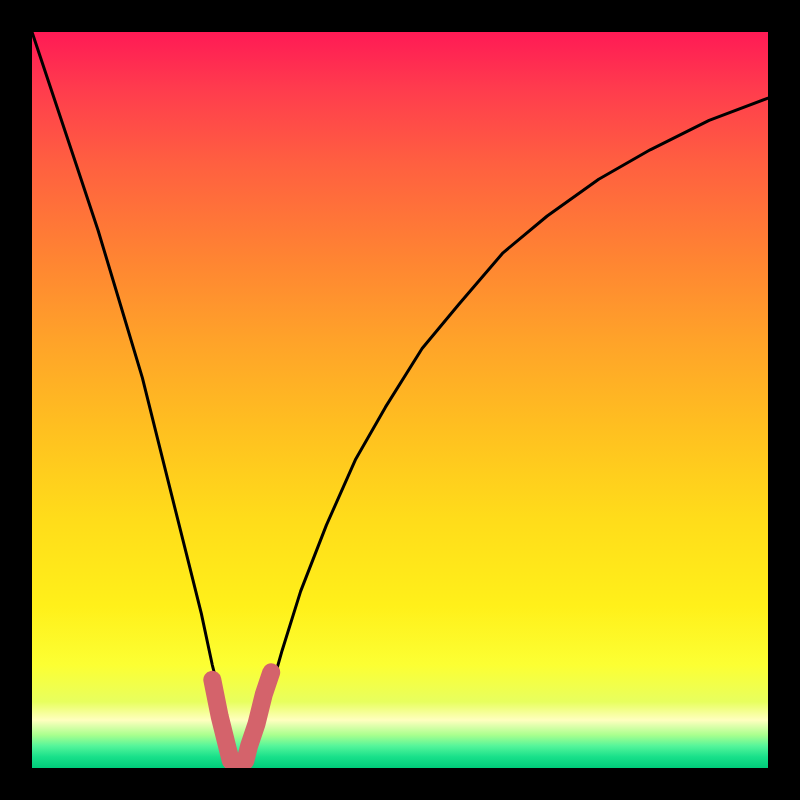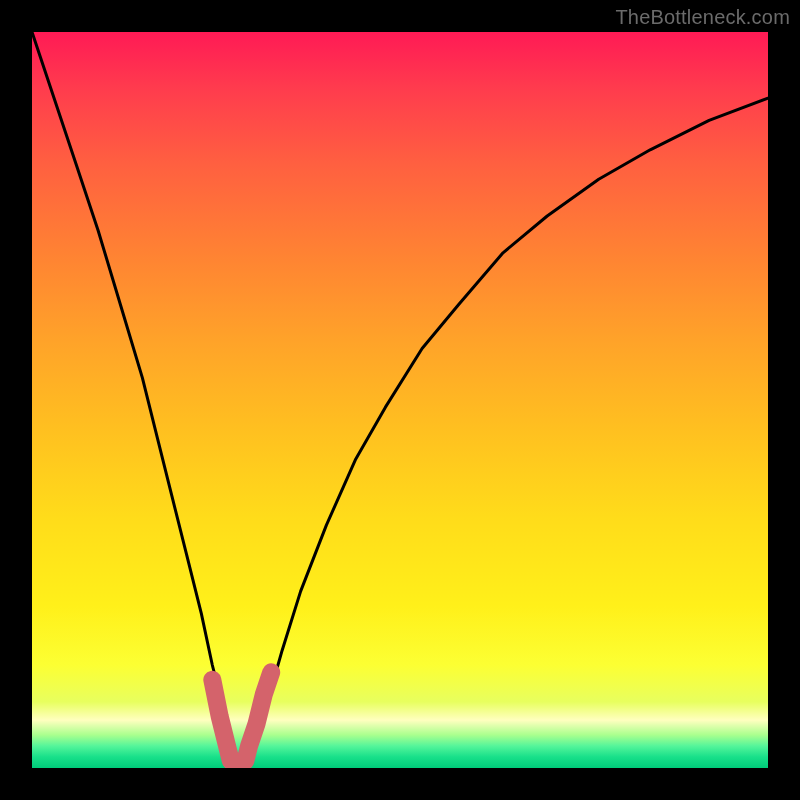--- a/index.html
+++ b/index.html
@@ -73,14 +73,13 @@
 
   <div class="plot-area">
     <div class="bg-gradient"></div>
 
     <svg class="curve" viewBox="0 0 736 736" preserveAspectRatio="none">
       <path id="main-curve" fill="none" stroke="#000000" stroke-width="3" stroke-linecap="round" stroke-linejoin="round" d="M0.0 0.0 L22.1 66.2 L44.2 132.5 L66.2 198.7 L88.3 272.3 L110.4 345.9 L125.1 404.8 L139.8 463.7 L154.6 522.6 L169.3 581.4 L180.3 633.0 L191.4 677.1 L198.7 706.6 L206.1 728.6 L213.4 728.6 L224.5 706.6 L235.5 669.8 L250.2 618.2 L268.6 559.4 L294.4 493.1 L323.8 426.9 L353.3 375.4 L390.1 316.5 L426.9 272.3 L471.0 220.8 L515.2 184.0 L566.7 147.2 L618.2 117.8 L677.1 88.3 L736.0 66.2"></path>
       <path id="highlight-curve" fill="none" stroke="#d4636b" stroke-width="18" stroke-linecap="round" stroke-linejoin="round" d="M180.3 647.7 L187.7 684.5 L195.0 713.9 L198.7 728.6 L202.4 732.3 L206.1 732.3 L209.8 732.3 L213.4 728.6 L217.1 713.9 L224.5 691.8 L231.8 662.4 L239.2 640.3"></path>
     </svg>
   </div>
 
-  <div class="watermark">TheBottleneck.com</div>
 </div>
 
 </body></html>

